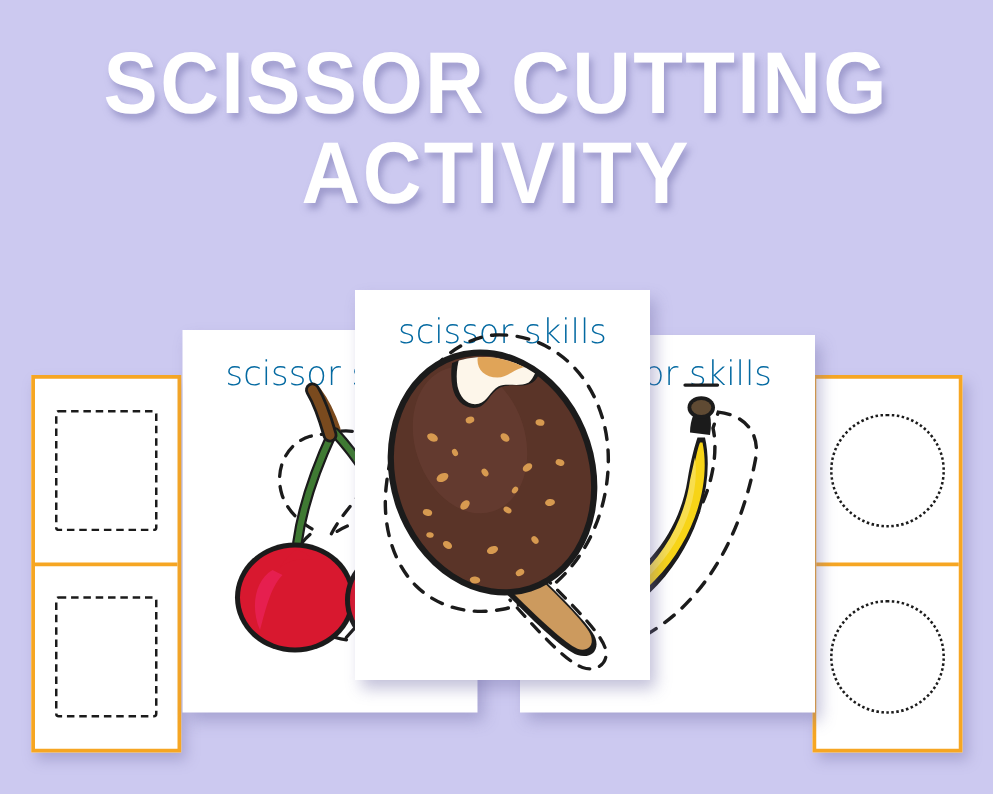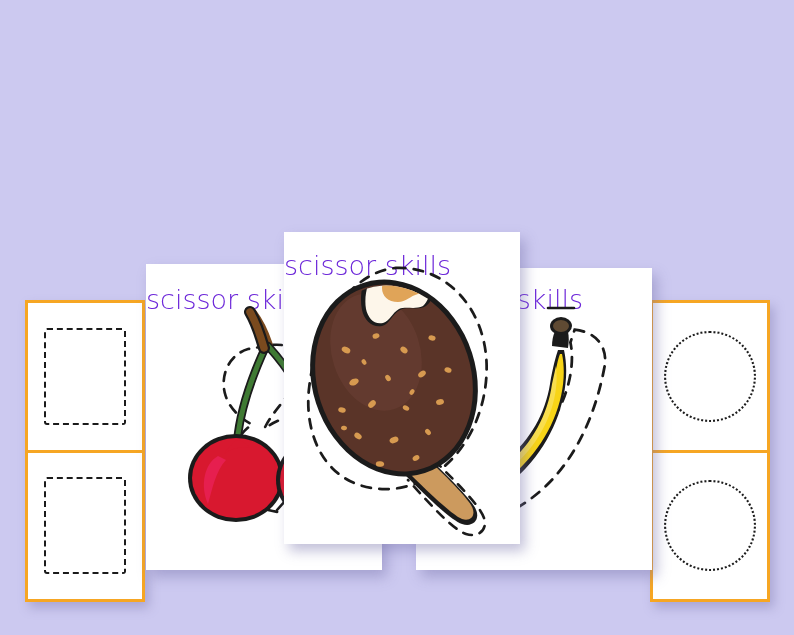--- a/index.html
+++ b/index.html
@@ -58,42 +58,46 @@
 
   
   .card{
     position:absolute;
     background:#ffffff;
     box-shadow:5px 7px 12px rgba(120,116,170,0.45);
     overflow:hidden;
   }
   .card-title{
     position:absolute; left:0; top:0; width:100%;
-    text-align:left;
+    text-align:center;
     font-family:"DejaVu Sans", sans-serif;
     font-weight:300;
-    color:#6d28d9;
+    color:#0369a1;
   }
   .card-art{ position:absolute; left:0; top:0; width:100%; height:100%; }
 
   #card-cherry { left:146px; top:264px; width:236px; height:306px; z-index:3; }
   #card-banana { left:416px; top:268px; width:236px; height:302px; z-index:4; }
   #card-icecream{ left:284px; top:232px; width:236px; height:312px; z-index:6; }
 
   #card-cherry  .card-title{ top:20px; font-size:27px; }
   #card-banana  .card-title{ top:16px; font-size:27px; }
   #card-icecream .card-title{ top:18px; font-size:27px; }
 
   svg{ display:block; }
 </style>
 </head>
 <body style="background: rgb(204, 201, 240);">
 
 <div id="stage">
 
+  <div class="title-block">
+    <span class="title-line">SCISSOR CUTTING</span>
+    <span class="title-line">ACTIVITY</span>
+  </div>
 
   <div class="worksheet" id="worksheet-left">
     <div class="ws-cell">
       <div class="cut-square"></div>
     </div>
     <div class="ws-cell">
       <div class="cut-square"></div>
     </div>
   </div>
 

